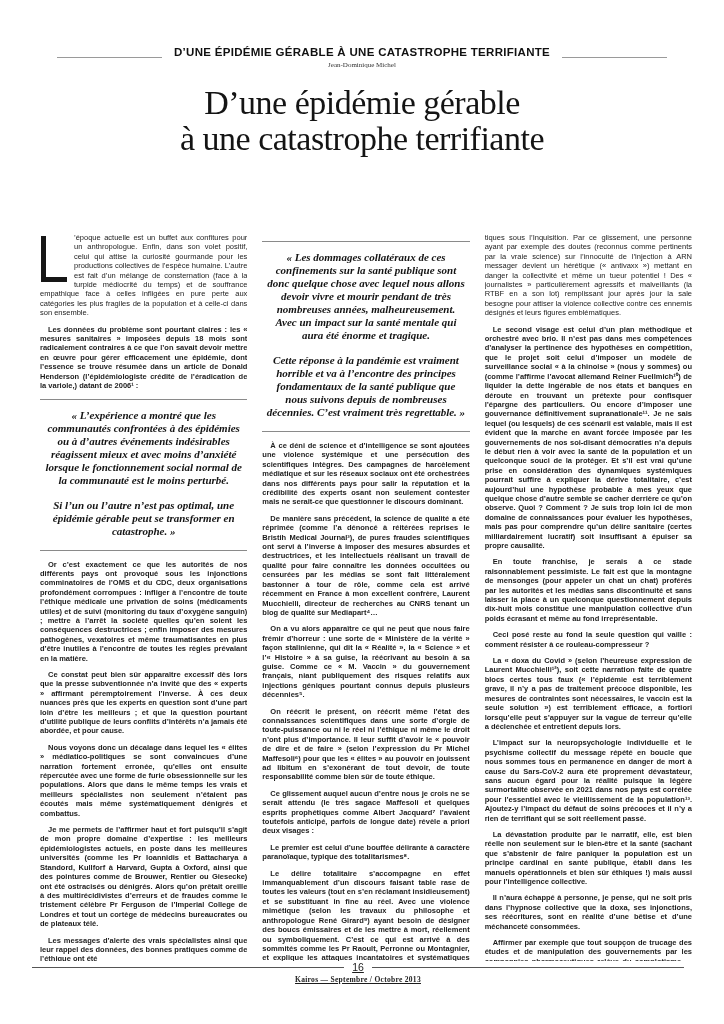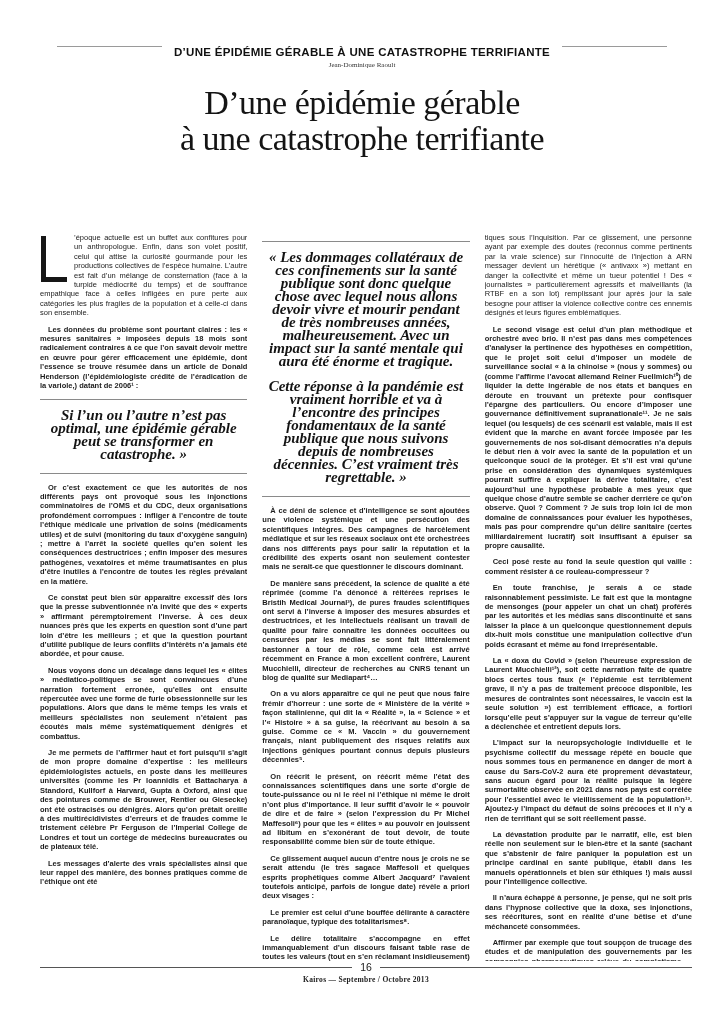--- a/index.html
+++ b/index.html
@@ -1,92 +1,93 @@
 <!DOCTYPE html>
 <html lang="fr"><head>
 <meta charset="utf-8">
 <style>
   html,body{margin:0;padding:0;background:#e8e8e8;}
   .page{position:relative;width:724px;height:1024px;margin:0 auto;background:#ffffff;
         font-family:"Liberation Sans",sans-serif;color:#1c1c1c;overflow:hidden;}
   
-  .kicker-row{display:flex;align-items:flex-start;gap:12px;width:610px;margin:46px auto 0;}
+  .kicker-row{display:flex;align-items:flex-end;gap:12px;width:610px;margin:46px auto 0;}
   .kline{flex:1;border-top:1px solid #9a9a9a;height:0;}
   .kicker{font-weight:bold;font-size:11.5px;letter-spacing:0.3px;white-space:nowrap;color:#111;}
   .byline{text-align:center;font-family:"Liberation Serif",serif;font-size:7px;color:#333;margin-top:3px;}
   .title{margin-top:16px;text-align:center;font-family:"Liberation Serif",serif;font-weight:400;
          font-size:34px;line-height:36px;letter-spacing:-0.5px;color:#141414;}
   
   .cols{position:absolute;top:233px;left:40px;width:652px;height:728px;display:flex;gap:15px;overflow:hidden;}
   .col{flex:1;min-width:0;overflow:hidden;}
   .p{margin:0 0 7px;font-size:7.5px;line-height:9.4px;text-align:justify;}
   .p.ind{text-indent:8px;font-weight:bold;}
   .quote{margin:9px 3px 12px;font-family:"Liberation Serif",serif;font-weight:bold;font-style:italic;
-         font-size:15px;line-height:13px;text-align:center;color:#141414;}
+         font-size:11px;line-height:13px;text-align:center;color:#141414;}
   .rule{height:0;border-top:1px solid #8a8a8a;margin:8px 0 9px;}
   .dropcap{float:left;width:21px;height:41px;border-left:5px solid #161616;border-bottom:5px solid #161616;
            margin:3px 7px 1px 1px;}
   
-  .footer{position:absolute;left:40px;width:652px;top:961px;}
+  .footer{position:absolute;left:32px;width:652px;top:961px;text-decoration:underline;}
   .pageno-row{display:flex;align-items:center;gap:8px;}
   .fline{flex:1;border-top:1px solid #555;height:0;}
   .pageno{font-size:10.5px;color:#222;}
   .journal{text-align:center;font-family:"Liberation Serif",serif;font-weight:bold;font-size:7.5px;
            letter-spacing:0.3px;color:#222;margin-top:2px;}
 </style>
 </head>
 <body>
 
 <div class="page">
 
   <div class="kicker-row">
     <div class="kline"></div>
     <div class="kicker">D’UNE ÉPIDÉMIE GÉRABLE À UNE CATASTROPHE TERRIFIANTE</div>
     <div class="kline"></div>
   </div>
-  <div class="byline">Jean-Dominique Raoult</div>
+  <div class="byline">Jean-Dominique Michel</div>
   <h1 class="title" style="margin:16px 0 0;">
     <span style="display:block;">D’une épidémie gérable</span>
     <span style="display:block;">à une catastrophe terrifiante</span>
   </h1>
 
   <div class="cols">
 
     <section class="col">
       <p class="p"><span class="dropcap"></span><span>’époque actuelle est un buffet aux confitures pour un anthropologue. Enfin, dans son volet positif, celui qui attise la curiosité gourmande pour les productions collectives de l’espèce humaine. L’autre est fait d’un mélange de consternation (face à la turpide médiocrité du temps) et de souffrance empathique face à celles infligées en pure perte aux catégories les plus fragiles de la population et à celle-ci dans son ensemble.</span></p>
       <p class="p ind">Les données du problème sont pourtant claires : les « mesures sanitaires » imposées depuis 18 mois sont radicalement contraires à ce que l’on savait devoir mettre en œuvre pour gérer efficacement une épidémie, dont l’essence se trouve résumée dans un article de Donald Henderson (l’épidémiologiste crédité de l’éradication de la variole,) datant de 2006¹ :</p>
       <div class="rule"></div>
+      <p class="quote">« L’expérience a montré que les communautés confrontées à des épidémies ou à d’autres événements indésirables réagissent mieux et avec moins d’anxiété lorsque le fonctionnement social normal de la communauté est le moins perturbé.</p>
       <p class="quote">Si l’un ou l’autre n’est pas optimal, une épidémie gérable peut se transformer en catastrophe. »</p>
       <div class="rule"></div>
       <p class="p ind">Or c’est exactement ce que les autorités de nos différents pays ont provoqué sous les injonctions comminatoires de l’OMS et du CDC, deux organisations profondément corrompues : infliger à l’encontre de toute l’éthique médicale une privation de soins (médicaments utiles) et de suivi (monitoring du taux d’oxygène sanguin) ; mettre à l’arrêt la société quelles qu’en soient les conséquences destructrices ; enfin imposer des mesures pathogènes, vexatoires et même traumatisantes en plus d’être inutiles à l’encontre de toutes les règles prévalant en la matière.</p>
       <p class="p ind">Ce constat peut bien sûr apparaître excessif dès lors que la presse subventionnée n’a invité que des « experts » affirmant péremptoirement l’inverse. À ces deux nuances près que les experts en question sont d’une part loin d’être les meilleurs ; et que la question pourtant d’utilité publique de leurs conflits d’intérêts n’a jamais été abordée, et pour cause.</p>
       <p class="p ind">Nous voyons donc un décalage dans lequel les « élites » médiatico-politiques se sont convaincues d’une narration fortement erronée, qu’elles ont ensuite répercutée avec une forme de furie obsessionnelle sur les populations. Alors que dans le même temps les vrais et meilleurs spécialistes non seulement n’étaient pas écoutés mais même systématiquement dénigrés et combattus.</p>
       <p class="p ind">Je me permets de l’affirmer haut et fort puisqu’il s’agit de mon propre domaine d’expertise : les meilleurs épidémiologistes actuels, en poste dans les meilleures universités (comme les Pr Ioannidis et Battacharya à Standord, Kullforf à Harvard, Gupta à Oxford, ainsi que des pointures comme de Brouwer, Rentier ou Giesecke) ont été ostracisés ou dénigrés. Alors qu’on prêtait oreille à des multirécidivistes d’erreurs et de fraudes comme le tristement célèbre Pr Ferguson de l’Imperial College de Londres et tout un cortège de médecins bureaucrates ou de plateaux télé.</p>
-      <p class="p ind">Les messages d’alerte des vrais spécialistes ainsi que leur rappel des manière, des bonnes pratiques comme de l’éthique ont été</p>
+      <p class="p ind">Les messages d’alerte des vrais spécialistes ainsi que leur rappel des données, des bonnes pratiques comme de l’éthique ont été</p>
     </section>
 
     <section class="col">
       <div class="rule"></div>
       <p class="quote">« Les dommages collatéraux de ces confinements sur la santé publique sont donc quelque chose avec lequel nous allons devoir vivre et mourir pendant de très nombreuses années, malheureusement. Avec un impact sur la santé mentale qui aura été énorme et tragique.</p>
       <p class="quote">Cette réponse à la pandémie est vraiment horrible et va à l’encontre des principes fondamentaux de la santé publique que nous suivons depuis de nombreuses décennies. C’est vraiment très regrettable. »</p>
       <div class="rule"></div>
       <p class="p ind">À ce déni de science et d’intelligence se sont ajoutées une violence systémique et une persécution des scientifiques intègres. Des campagnes de harcèlement médiatique et sur les réseaux sociaux ont été orchestrées dans nos différents pays pour salir la réputation et la crédibilité des experts osant non seulement contester mais ne serait-ce que questionner le discours dominant.</p>
       <p class="p ind">De manière sans précédent, la science de qualité a été réprimée (comme l’a dénoncé à réitérées reprises le Bristih Medical Journal³), de pures fraudes scientifiques ont servi à l’inverse à imposer des mesures absurdes et destructrices, et les intellectuels réalisant un travail de qualité pour faire connaître les données occultées ou censurées par les médias se sont fait littéralement bastonner à tour de rôle, comme cela est arrivé récemment en France à mon excellent confrère, Laurent Mucchielli, directeur de recherches au CNRS tenant un blog de qualité sur Mediapart⁴…</p>
       <p class="p ind">On a vu alors apparaître ce qui ne peut que nous faire frémir d’horreur : une sorte de « Ministère de la vérité » façon stalinienne, qui dit la « Réalité », la « Science » et l’« Histoire » à sa guise, la réécrivant au besoin à sa guise. Comme ce « M. Vaccin » du gouvernement français, niant publiquement des risques relatifs aux injections géniques pourtant connus depuis plusieurs décennies⁵.</p>
       <p class="p ind">On réécrit le présent, on réécrit même l’état des connaissances scientifiques dans une sorte d’orgie de toute-puissance ou ni le réel ni l’éthique ni même le droit n’ont plus d’importance. Il leur suffit d’avoir le « pouvoir de dire et de faire » (selon l’expression du Pr Michel Maffesoli⁶) pour que les « élites » au pouvoir en jouissent ad libitum en s’exonérant de tout devoir, de toute responsabilité comme bien sûr de toute éthique.</p>
       <p class="p ind">Ce glissement auquel aucun d’entre nous je crois ne se serait attendu (le très sagace Maffesoli et quelques esprits prophétiques comme Albert Jacquard⁷ l’avaient toutefois anticipé, parfois de longue date) révèle a priori deux visages :</p>
       <p class="p ind">Le premier est celui d’une bouffée délirante à caractère paranoïaque, typique des totalitarismes⁸.</p>
       <p class="p ind">Le délire totalitaire s’accompagne en effet immanquablement d’un discours faisant table rase de toutes les valeurs (tout en s’en réclamant insidieusement) et se substituant in fine au réel. Avec une violence mimétique (selon les travaux du philosophe et anthropologue René Girard⁹) ayant besoin de désigner des boucs émissaires et de les mettre à mort, réellement ou symboliquement. C’est ce qui est arrivé à des sommités comme les Pr Raoult, Perronne ou Montagnier, et explique les attaques incantatoires et systématiques contre des groupes fictifs comme les « complotistes » ou les « antivaxx » remplissant collectivement la fonction dévolue aux contre-révolutionnaires sous Staline ou aux héré-</p>
     </section>
 
     <section class="col">
       <p class="p">tiques sous l’Inquisition. Par ce glissement, une personne ayant par exemple des doutes (reconnus comme pertinents par la vraie science) sur l’innocuité de l’injection à ARN messager devient un hérétique (« antivaxx ») mettant en danger la collectivité et même un tueur potentiel ! Des « journalistes » particulièrement agressifs et malveillants (la RTBF en a son lot) remplissant jour après jour la sale besogne pour attiser la violence collective contre ces ennemis désignés et leurs figures emblématiques.</p>
       <p class="p ind">Le second visage est celui d’un plan méthodique et orchestré avec brio. Il n’est pas dans mes compétences d’analyser la pertinence des hypothèses en compétition, que le projet soit celui d’imposer un modèle de surveillance social « à la chinoise » (nous y sommes) ou (comme l’affirme l’avocat allemand Reiner Fuellmich¹⁰) de liquider la dette ingérable de nos états et banques en déroute en trouvant un prétexte pour confisquer l’épargne des particuliers. Ou encore d’imposer une gouvernance définitivement supranationale¹¹. Je ne sais lequel (ou lesquels) de ces scénarii est valable, mais il est évident que la marche en avant forcée imposée par les gouvernements de nos soi-disant démocraties n’a depuis le début rien à voir avec la santé de la population et un quelconque souci de la protéger. Et s’il est vrai qu’une prise en considération des dynamiques systémiques pourrait suffire à expliquer la dérive totalitaire, c’est aujourd’hui une hypothèse probable à mes yeux que quelque chose d’autre semble se cacher derrière ce qu’on observe. Quoi ? Comment ? Je suis trop loin ici de mon domaine de connaissances pour évaluer les hypothèses, mais pas pour comprendre qu’un délire sanitaire (certes milliardairement lucratif) soit insuffisant à épuiser sa propre causalité.</p>
+      <p class="p ind">En toute franchise, je serais à ce stade raisonnablement pessimiste. Le fait est que la montagne de mensonges (pour appeler un chat un chat) proférés par les autorités et les médias sans discontinuité et sans laisser la place à un quelconque questionnement depuis dix-huit mois constitue une manipulation collective d’un poids écrasant et même au fond irreprésentable.</p>
       <p class="p ind">Ceci posé reste au fond la seule question qui vaille : comment résister à ce rouleau-compresseur ?</p>
-      <p class="p ind">En toute franchise, je serais à ce stade raisonnablement pessimiste. Le fait est que la montagne de mensonges (pour appeler un chat un chat) proférés par les autorités et les médias sans discontinuité et sans laisser la place à un quelconque questionnement depuis dix-huit mois constitue une manipulation collective d’un poids écrasant et même au fond irreprésentable.</p>
       <p class="p ind">La « doxa du Covid » (selon l’heureuse expression de Laurent Mucchielli¹²), soit cette narration faite de quatre blocs certes tous faux (« l’épidémie est terriblement grave, il n’y a pas de traitement précoce disponible, les mesures de contraintes sont nécessaires, le vaccin est la seule solution ») est terriblement efficace, a fortiori lorsqu’elle peut s’appuyer sur la vague de terreur qu’elle a déclenchée et entretient depuis lors.</p>
       <p class="p ind">L’impact sur la neuropsychologie individuelle et le psychisme collectif du message répété en boucle que nous sommes tous en permanence en danger de mort à cause du Sars-CoV-2 aura été proprement dévastateur, sans aucun égard pour la réalité puisque la légère surmortalité observée en 2021 dans nos pays est corrélée pour l’essentiel avec le vieillissement de la population¹³. Ajoutez-y l’impact du défaut de soins précoces et il n’y a rien de terrifiant qui se soit réellement passé.</p>
       <p class="p ind">La dévastation produite par le narratif, elle, est bien réelle non seulement sur le bien-être et la santé (sachant que s’abstenir de faire paniquer la population est un principe cardinal en santé publique, établi dans les manuels opérationnels et bien sûr éthiques !) mais aussi pour l’intelligence collective.</p>
       <p class="p ind">Il n’aura échappé à personne, je pense, qui ne soit pris dans l’hypnose collective que la doxa, ses injonctions, ses réécritures, sont en réalité d’une bêtise et d’une méchanceté consommées.</p>
       <p class="p ind">Affirmer par exemple que tout soupçon de trucage des études et de manipulation des gouvernements par les compagnies pharmaceutiques relève du complotisme — alors que la corruption systémique régnant dans les politiques de santé est un des états de fait les mieux étudiés¹⁴, documentés et in fine reconnus des problèmes de gouvernance publique — représente une sorte d’exploit.</p>
     </section>
 
   </div>
 
   <div class="footer">

